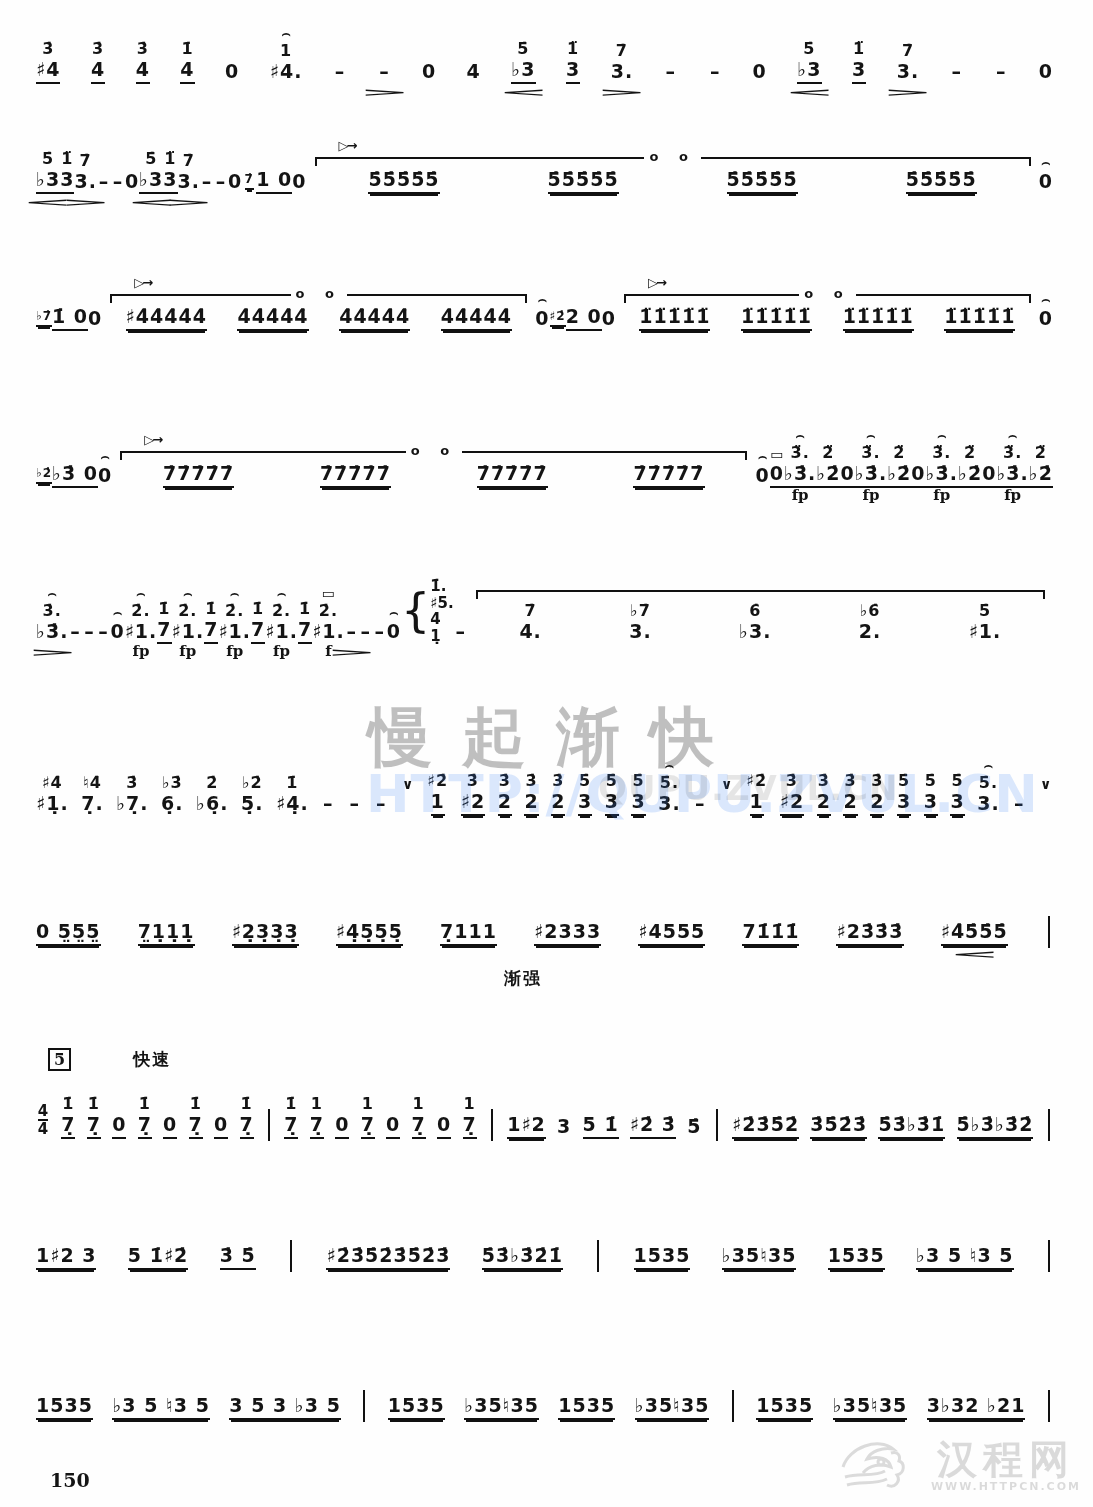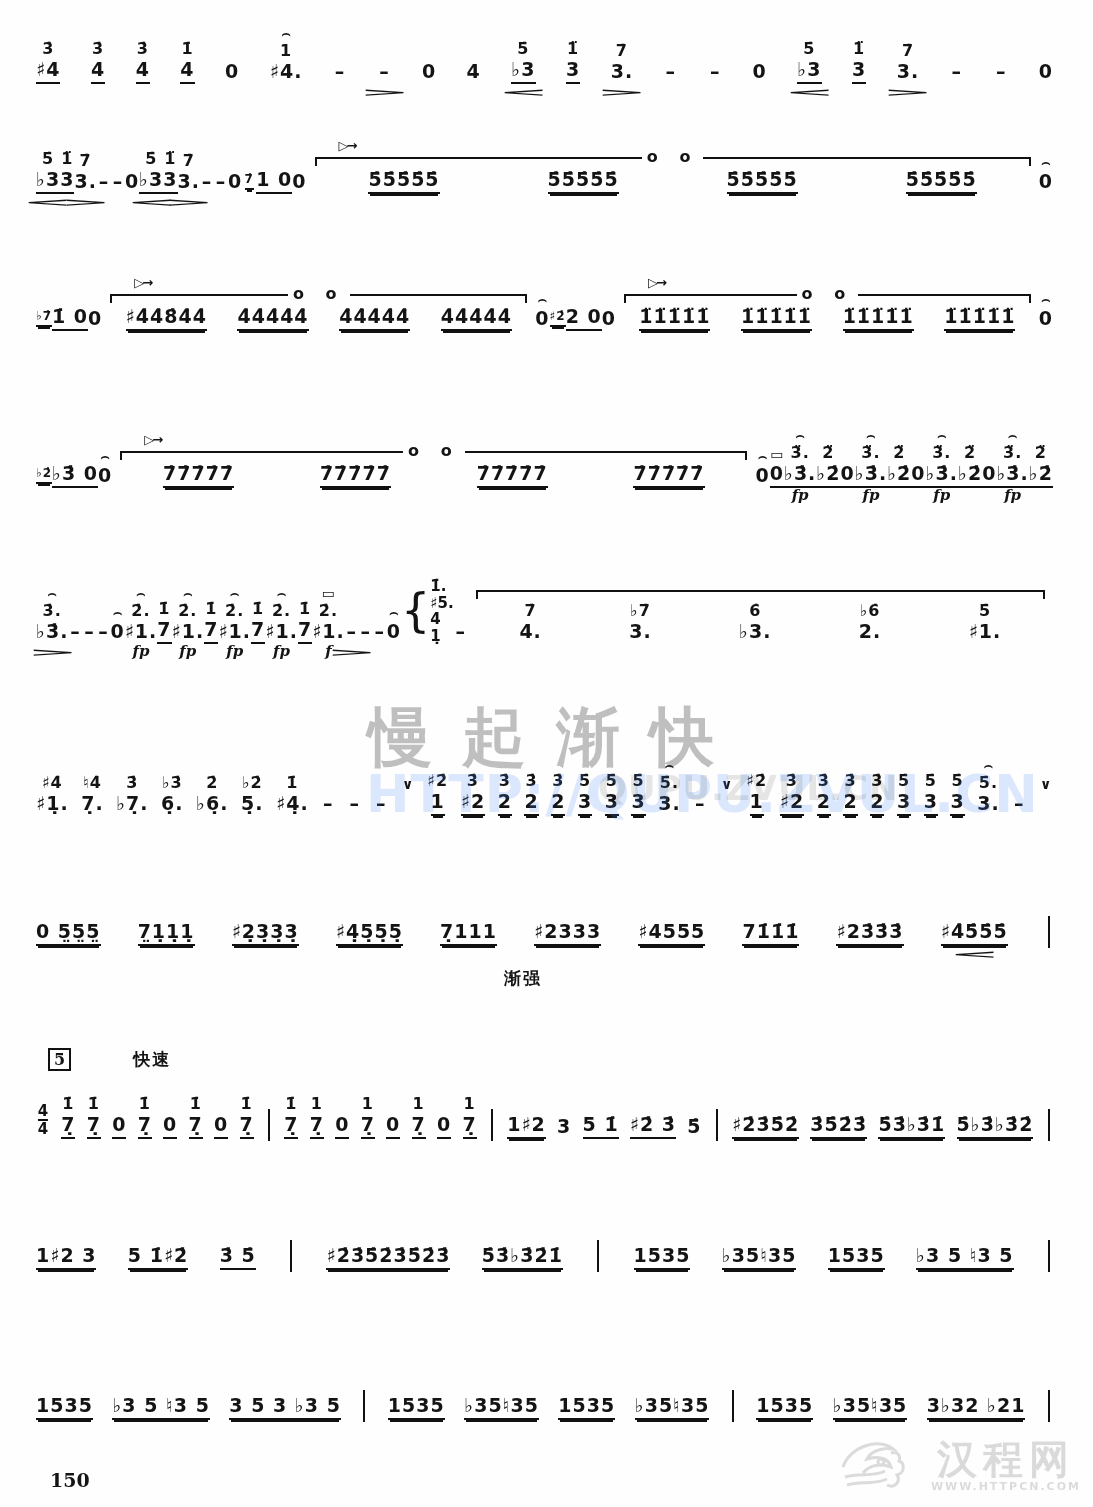--- a/index.html
+++ b/index.html
@@ -10,28 +10,28 @@
   .sys{display:flex;justify-content:space-between;align-items:flex-end;}
   .tok{display:flex;flex-direction:column;align-items:center;min-width:14px;}
   .ar{height:16px;font-size:14px;line-height:14px;font-weight:bold;}
   .vr{height:19px;font-size:16px;line-height:17px;font-weight:bold;letter-spacing:1px;}
   .mr{min-height:23px;font-size:19px;line-height:21px;font-weight:bold;letter-spacing:1px;white-space:pre;}
   .mr.u1{border-bottom:2px solid #111;}
   .mr.u2{border-bottom:2px solid #111;box-shadow:0 4px 0 -2px #111;}
   .mr.gr{font-size:12px;line-height:13px;min-height:15px;align-self:center;margin-bottom:4px;}
   .br{height:17px;font-size:13px;line-height:15px;}
   .br .hp{display:inline-block;transform:scaleX(5.5);font-size:11px;font-weight:bold;}
-  .br.dyn{font-family:"DejaVu Serif","Liberation Serif",serif;font-style:italic;font-weight:bold;font-size:15px;}
+  .br.dyn{font-family:"DejaVu Serif","Liberation Serif",serif;font-weight:bold;font-size:15px;}
   .bar{width:2px;background:#111;height:32px;margin:0 3px 15px 3px;}
   .brk{position:relative;display:flex;flex-direction:column;flex:1 1 auto;margin:0 8px;}
   .brk .pre{position:absolute;top:-19px;left:24px;font-size:13px;font-weight:bold;letter-spacing:-2px;}
   .brk-top{display:flex;align-items:flex-start;margin-bottom:3px;}
   .brk-top .tick{width:2px;height:9px;background:#111;}
   .brk-top .ln{flex:1;height:2px;background:#111;}
-  .brk-top b{font-size:16px;line-height:8px;padding:0 5px;margin-top:-4px;letter-spacing:8px;}
+  .brk-top b{font-size:13px;line-height:8px;padding:0 5px;margin-top:-4px;letter-spacing:8px;}
   .brk-in{display:flex;justify-content:space-around;align-items:flex-end;}
   .chord{display:flex;align-items:center;}
   .chord .brc{font-size:46px;font-weight:400;line-height:0.9;}
   .chord .cn-col{display:flex;flex-direction:column;align-items:flex-start;font-size:15px;font-weight:bold;line-height:1.1;}
   .ts{display:flex;flex-direction:column;align-items:center;font-size:15px;font-weight:bold;line-height:1;margin-bottom:2px;}
   .ts span+span{border-top:2px solid #111;padding-top:1px;}
   .cn{font-family:"DejaVu Sans",sans-serif;font-weight:bold;font-size:17px;letter-spacing:2px;margin-left:48px;}
   .pre-label{margin:0 0 6px 95px;}
   .post-label{margin:4px 0 0 468px;}
   .sec-row{display:flex;align-items:center;gap:14px;margin:0 0 24px 12px;}
@@ -275,21 +275,21 @@
             <div class="pre">▷→</div>
             <div class="brk-top">
               <i class="tick"></i>
               <i class="ln"></i>
               <b>o o</b>
               <i class="ln"></i>
               <i class="tick"></i>
             </div>
             <div class="brk-in">
               <div class="tok">
-                <div class="mr u2">♯4̇4̇8̇4̇4̇</div>
+                <div class="mr u2">♯4̇4̇4̇4̇4̇</div>
                 <div class="br"> </div>
               </div>
               <div class="tok">
                 <div class="mr u2">4̇4̇4̇4̇4̇</div>
                 <div class="br"> </div>
               </div>
               <div class="tok">
                 <div class="mr u2">4̇4̇4̇4̇4̇</div>
                 <div class="br"> </div>
               </div>

